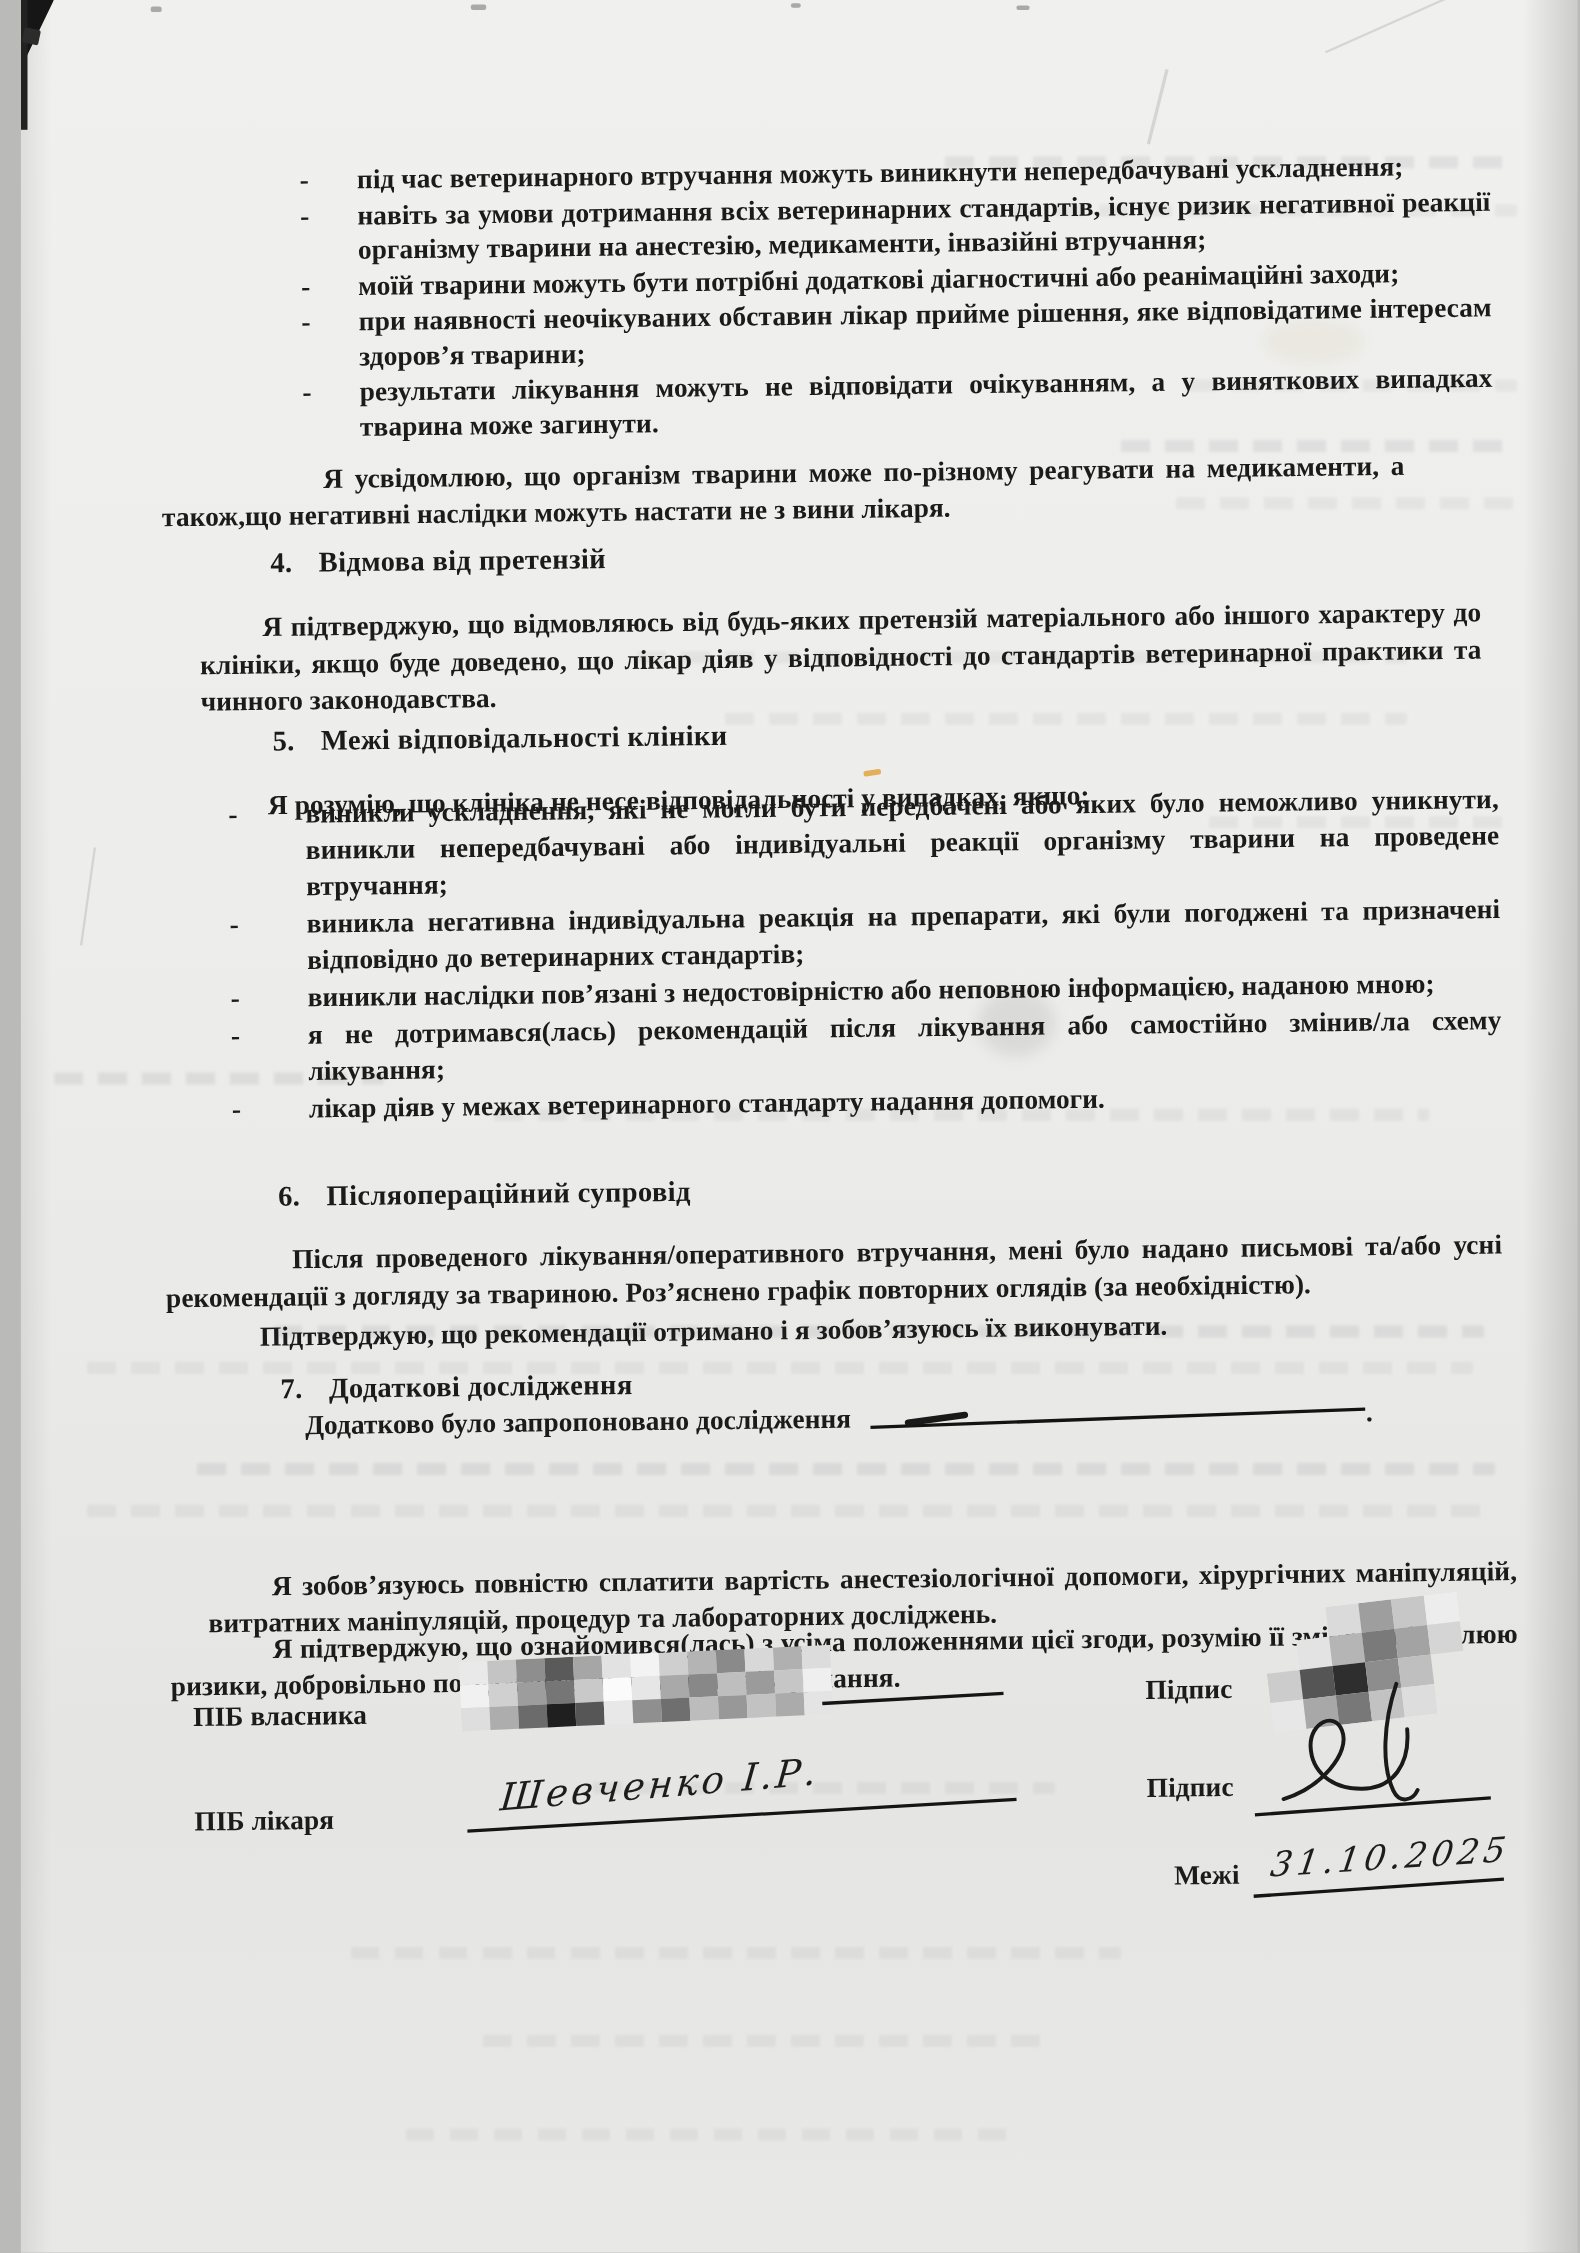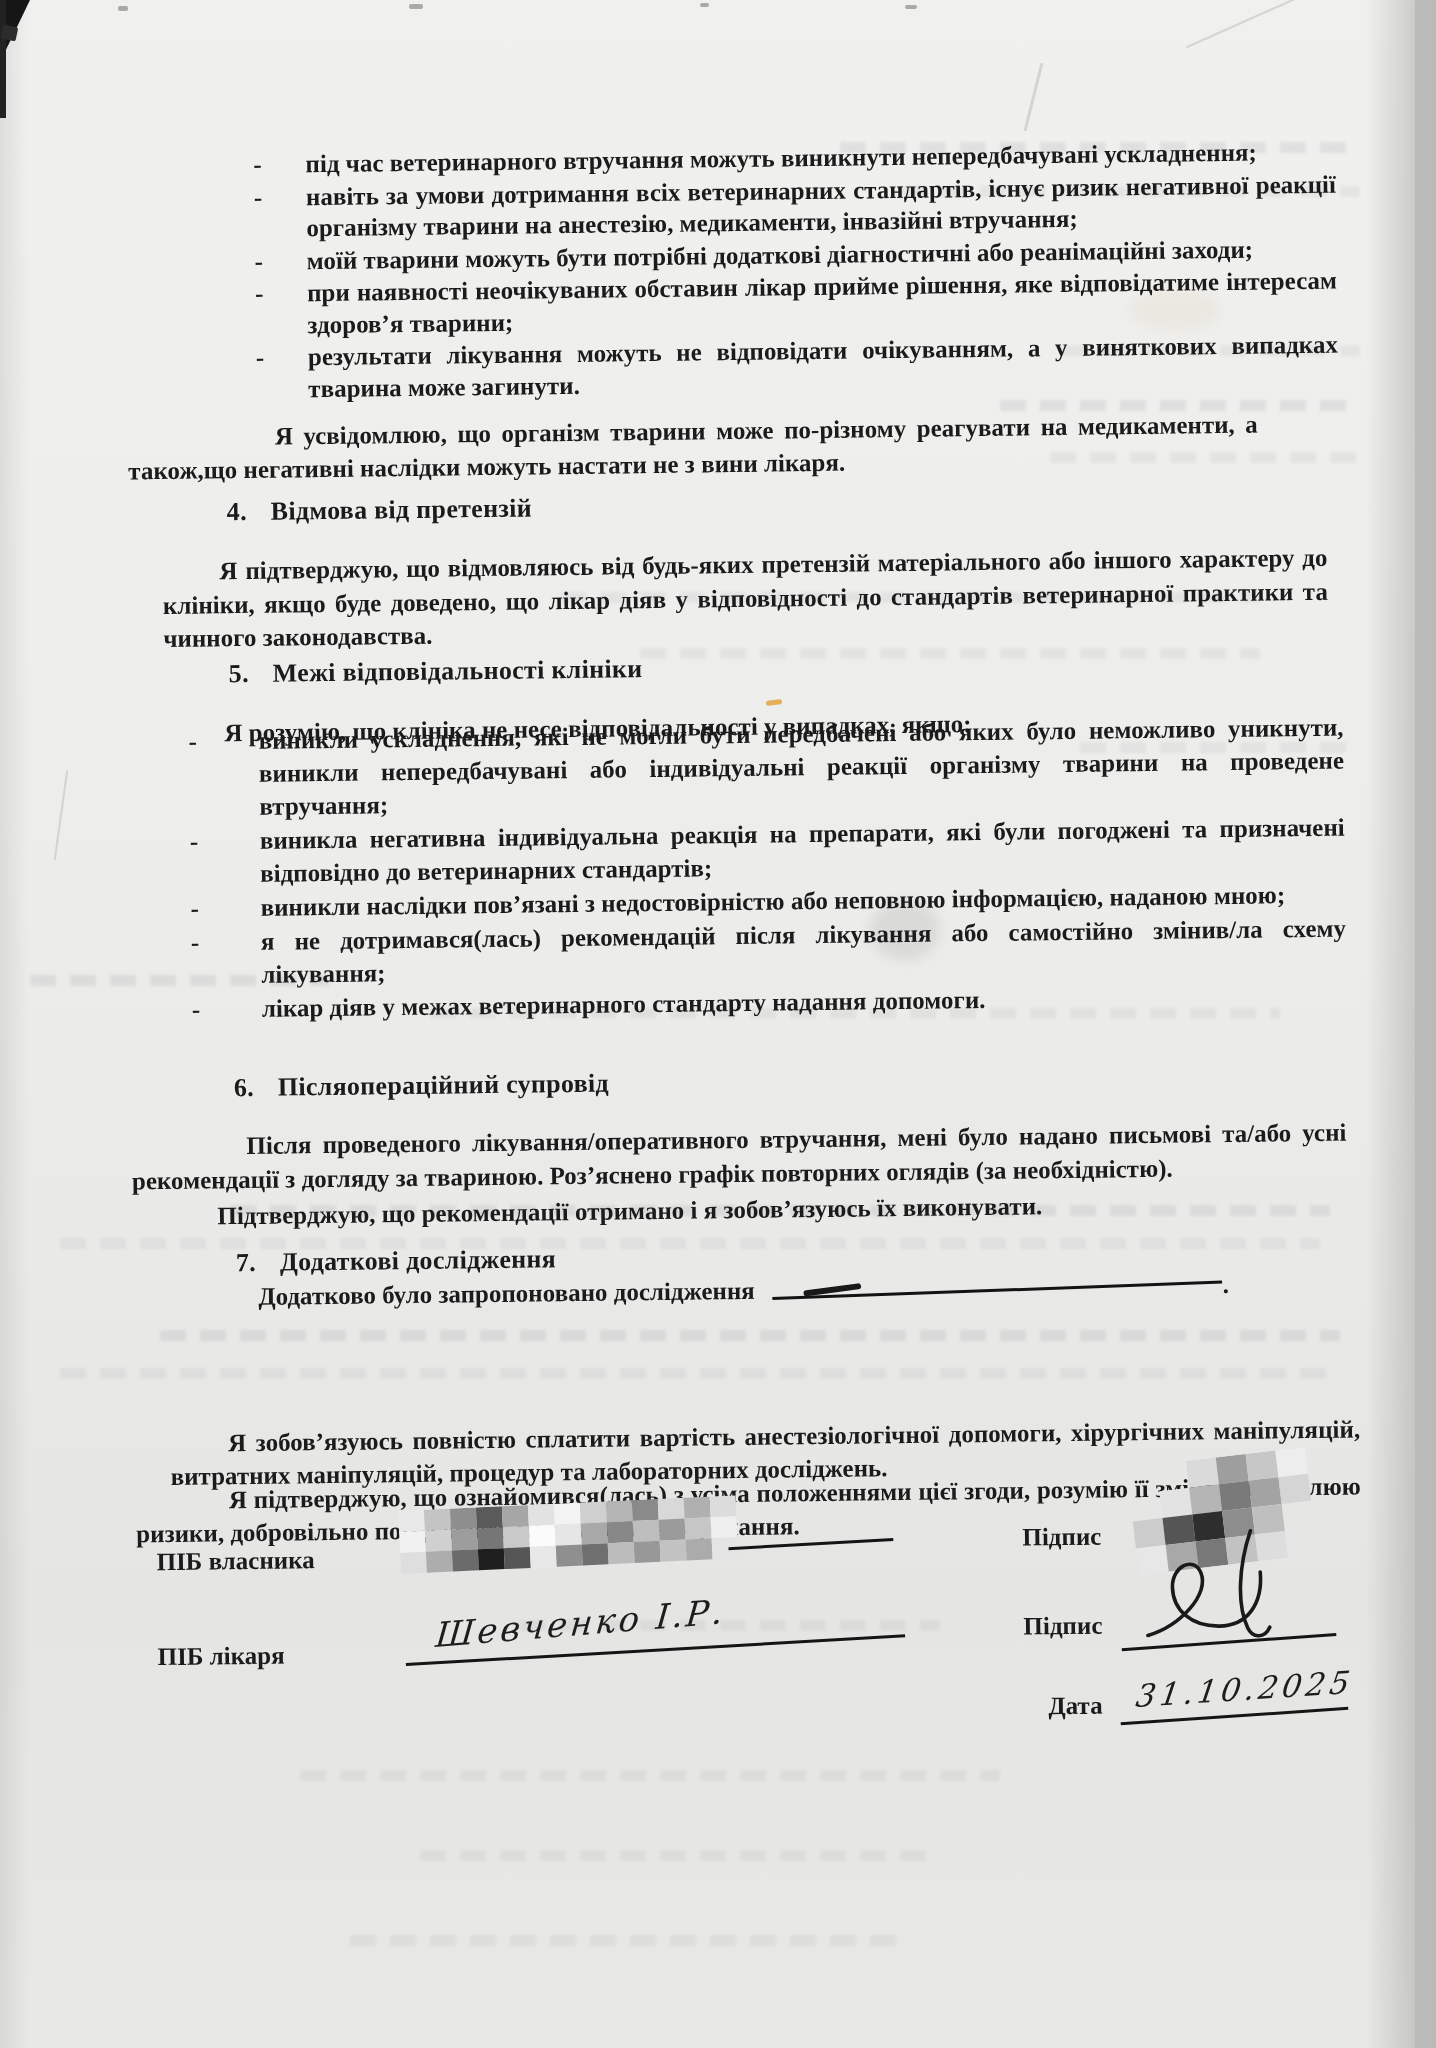--- a/index.html
+++ b/index.html
@@ -3,20 +3,21 @@
 <meta charset="utf-8">
 <style>
   html,body{margin:0;padding:0;background:#babab8;}
   .page{
     position:relative;width:1415px;height:2048px;overflow:hidden;
     background:
       linear-gradient(90deg, rgba(140,140,138,.18) 0%, rgba(255,255,255,0) 2%, rgba(255,255,255,0) 96.5%, rgba(120,120,118,.30) 100%),
       linear-gradient(180deg,#f0f0ee 0%,#ededeb 40%,#e9e9e7 62%,#e5e5e3 78%,#e8e8e6 100%);
     font-family:"Liberation Serif","DejaVu Serif",serif;
     color:#1b1b1b;
+    margin-left:19px;
   }
   
   .corner-blot{position:absolute;left:0;top:0;width:30px;height:62px;background:#161616;clip-path:polygon(0 0,100% 0,55% 45%,0 100%);}
   .edge-strip{position:absolute;left:0;top:0;width:6px;height:118px;background:#222;}
   .corner-blot2{position:absolute;left:2px;top:26px;width:15px;height:14px;background:#2c2c2c;border-radius:2px;transform:rotate(12deg);}
   .speck{position:absolute;background:#6f6f6d;border-radius:2px;opacity:.55;}
   .crease{position:absolute;background:#b9b9b5;opacity:.5;}
   .bleed{position:absolute;height:11px;filter:blur(1.4px);opacity:.14;border-radius:2px;
     background:repeating-linear-gradient(90deg,#7d8288 0 26px,rgba(0,0,0,0) 26px 40px);}
   .bleed.soft{opacity:.09;}
@@ -220,18 +221,18 @@
     <div class="hand hand-name">Шевченко І.Р.</div>
     <div class="uline" style="left:398px;top:1668px;width:500px;transform:rotate(-2.6deg);"></div>
 
     <div class="lab" style="left:1016px;top:1625px;">Підпис</div>
     <svg class="sig-svg" width="175" height="125" viewBox="0 0 175 125">
       <path d="M14,100 C48,94 80,66 74,44 C69,26 46,34 44,55 C42,78 58,96 86,99 C114,102 132,82 133,50" fill="none" stroke="#1a1a1a" stroke-width="3.6" stroke-linecap="round"></path>
       <path d="M128,8 C112,42 106,80 114,104 C118,116 130,116 136,106" fill="none" stroke="#1a1a1a" stroke-width="3.6" stroke-linecap="round"></path>
     </svg>
     <div class="uline" style="left:1114px;top:1662px;width:215px;transform:rotate(-3.4deg);"></div>
 
-    <div class="lab" style="left:1040px;top:1705px;">Дата</div>
+    <div class="lab" style="left:1040px;top:1705px;">Межі</div>
     <div class="hand hand-date">31.10.2025</div>
     <div class="uline" style="left:1112px;top:1736px;width:228px;transform:rotate(-3.2deg);"></div>
 
   </div>
 </div>
 
 </body></html>

